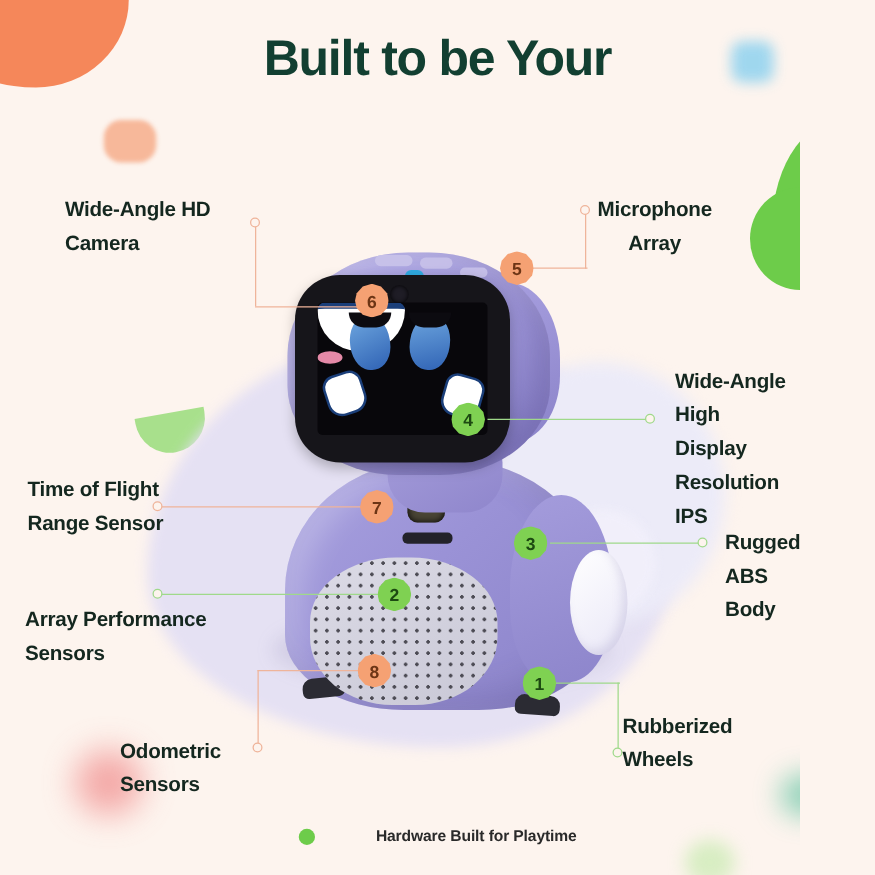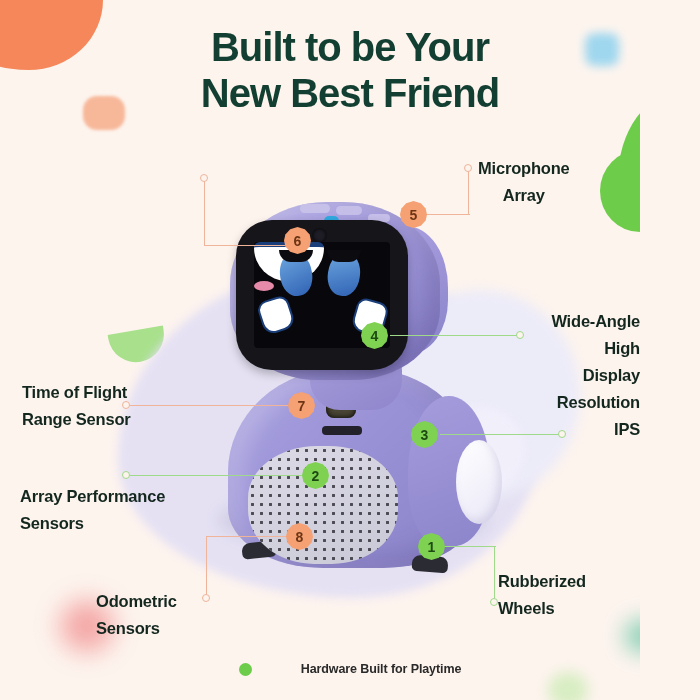--- a/index.html
+++ b/index.html
@@ -253,21 +253,20 @@
   <div class="blob" id="blob-green-tr2"></div>
   <div class="blob" id="blob-green-left"></div>
   <div class="blob" id="blob-pink-bl"></div>
   <div class="blob" id="blob-teal-br"></div>
   <div class="blob" id="blob-green-br"></div>
   <div class="blob" id="halo-lavender"></div>
   <div class="blob" id="halo-lavender2"></div>
 
   <div id="title">
     <span class="ln">Built to be Your</span>
-    <span class="ln">New Best Friend</span>
   </div>
 
   <div id="robot">
     <div class="r" id="body-shadow"></div>
     <div class="r" id="wheel-halo"></div>
     <div class="r" id="body"></div>
     <div class="r" id="body-hip-right"></div>
     <div class="r" id="wheel-right"></div>
     <div class="r" id="foot-left"></div>
     <div class="r" id="foot-right"></div>
@@ -298,42 +297,50 @@
       <div id="tongue"></div>
       <div class="hand" id="hand-l"></div>
       <div class="hand" id="hand-r"></div>
     </div>
   </div>
 
   <div class="conn v orange-line" style="left:204px;top:178px;height:67px;"></div>
   <div class="conn h orange-line" style="left:204px;top:245px;width:92px;"></div>
   <div class="endpt o" style="left:200px;top:174px;"></div>
   <div class="badge o" style="left:284px;top:227px;">6</div>
+  <div class="label" style="left:52px;top:155px;">
+    <div>Wide-Angle HD</div>
+    <div>Camera</div>
+  </div>
 
   <div class="conn h orange-line" style="left:424px;top:214px;width:46px;"></div>
   <div class="conn v orange-line" style="left:468px;top:168px;height:47px;"></div>
   <div class="endpt o" style="left:464px;top:164px;"></div>
   <div class="badge o" style="left:400px;top:201px;">5</div>
   <div class="label right" style="left:478px;top:155px;text-align:center;">
     <div>Microphone</div>
     <div>Array</div>
   </div>
 
   <div class="conn h green-line" style="left:390px;top:335px;width:130px;"></div>
   <div class="endpt g" style="left:516px;top:331px;"></div>
   <div class="badge g" style="left:361px;top:322px;">4</div>
-  <div class="label right" style="left:540px;top:308px;text-align:right;">
+  <div class="label right" style="left:540px;top:292px;">
     <div>Wide-Angle High</div>
     <div>Display</div>
     <div>Resolution IPS</div>
   </div>
 
   <div class="conn h green-line" style="left:440px;top:434px;width:122px;"></div>
   <div class="endpt g" style="left:558px;top:430px;"></div>
   <div class="badge g" style="left:411px;top:421px;">3</div>
+  <div class="label right" style="left:580px;top:421px;">
+    <div>Rugged ABS</div>
+    <div>Body</div>
+  </div>
 
   <div class="conn h orange-line" style="left:126px;top:405px;width:170px;"></div>
   <div class="endpt o" style="left:122px;top:401px;"></div>
   <div class="badge o" style="left:288px;top:392px;">7</div>
   <div class="label" style="left:22px;top:379px;">
     <div>Time of Flight</div>
     <div>Range Sensor</div>
   </div>
 
   <div class="conn h green-line" style="left:126px;top:475px;width:182px;"></div>

